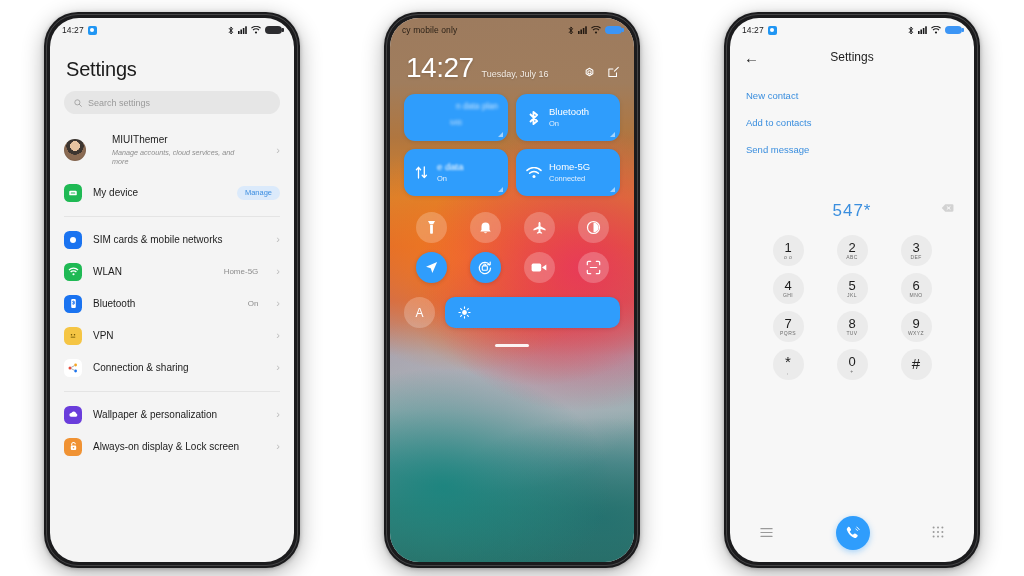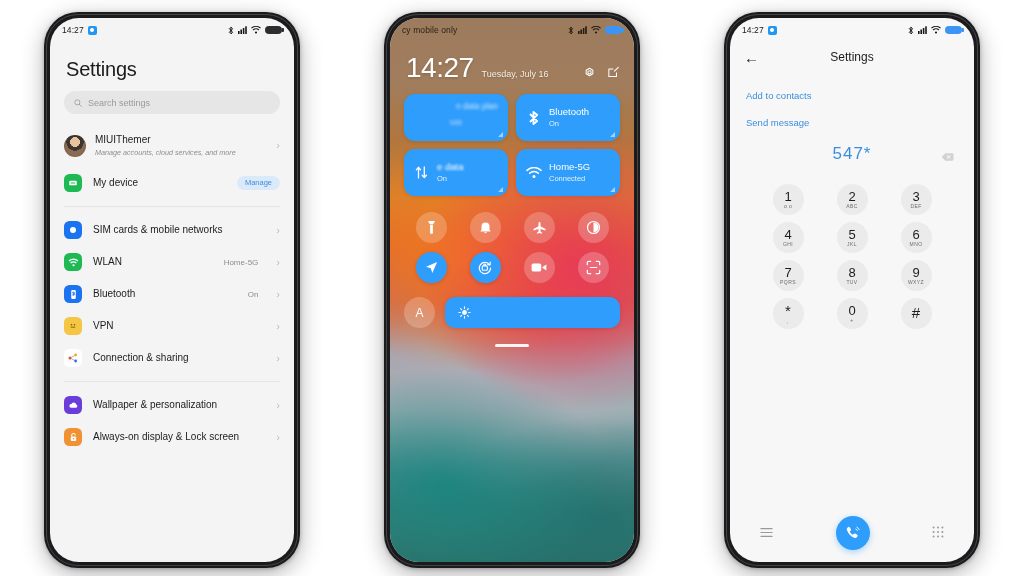--- a/index.html
+++ b/index.html
@@ -58,21 +58,21 @@
   .set-title{
     font-size: 20px; font-weight: 400; color:#1b1b1b; padding: 18px 16px 10px 16px;
     letter-spacing:-.2px;
   }
   .searchbar{
     margin: 0 14px 12px 14px; height:23px; border-radius:12px; background:#e6e6e6;
     display:flex; align-items:center; gap:6px; padding:0 10px;
   }
   .searchbar .ph{ font-size:9px; color:#9a9a9a; }
   .acct-row{
-    display:flex; align-items:center; gap:9px; padding:8px 14px 10px 14px;
+    display:flex; align-items:center; gap:26px; padding:8px 14px 10px 14px;
   }
   .avatar{
     width:22px;height:22px;border-radius:50%;flex:none;overflow:hidden;
     background: radial-gradient(circle at 50% 32%, #e8c3a0 0 26%, #3d3530 27% 46%, #8a6a52 47% 100%);
     box-shadow: inset 0 0 0 1px rgba(0,0,0,.06);
   }
   .acct-txt{ flex:1; min-width:0; }
   .acct-name{ font-size:10px; color:#1c1c1c; line-height:1.25; }
   .acct-sub{ font-size:7.2px; color:#8e8e8e; line-height:1.35; margin-top:1px;font-style:italic; }
   .chev{ color:#bdbdbd; font-size:11px; line-height:1; flex:none; padding-left:4px; }
@@ -169,22 +169,22 @@
     display:flex; align-items:center; padding:8px 14px 4px 14px; position:relative; height:30px;
   }
   .back-arrow{ font-size:15px; color:#1c1c1c; line-height:1; }
   .dial-title{
     position:absolute; left:0; right:0; text-align:center; font-size:12px; color:#1c1c1c;
     pointer-events:none;
   }
   .dial-actions{ padding:12px 16px 0 16px; }
   .dact{ font-size:9.5px; color:#3a8ede; padding:8px 0; }
   .numrow{
-    display:flex; align-items:flex-start; justify-content:center; position:relative;
-    margin-top:8px; padding:0 18px; height:26px;
+    display:flex; align-items:flex-end; justify-content:center; position:relative;
+    margin-top:32px; padding:0 18px; height:26px;
   }
   .number{ font-size:17px; color:#3a8ede; letter-spacing:1px; }
   .bksp{ position:absolute; right:20px; top:50%; transform:translateY(-50%); }
   .keypad{ display:grid; grid-template-columns:repeat(3,1fr); row-gap:7px; padding:14px 26px 0 26px; justify-items:center; }
   .key{
     width:31px;height:31px;border-radius:50%;background:#ebebeb;
     display:flex;flex-direction:column;align-items:center;justify-content:center;
   }
   .key .kd{ font-size:13px; color:#1c1c1c; line-height:1; font-weight:400; }
   .key .kl{ font-size:5px; color:#6d6d6d; line-height:1; margin-top:1.5px; letter-spacing:.4px; }
@@ -548,20 +548,21 @@
             <span class="batt"></span>
           </div>
         </div>
 
         <div class="dial-topbar">
           <div class="back-arrow">←</div>
           <div class="dial-title">Settings</div>
         </div>
 
         <div class="dial-actions">
+          <div class="dact">New contact</div>
           <div class="dact">Add to contacts</div>
           <div class="dact">Send message</div>
         </div>
 
         <div class="numrow">
           <div class="number">547*</div>
           <div class="bksp">
             <svg width="13" height="10" viewBox="0 0 14 10">
               <path d="M4.6 1h7.6a1.2 1.2 0 0 1 1.2 1.2v5.6A1.2 1.2 0 0 1 12.2 9H4.6L0.8 5z" fill="#d2d2d2"></path>
               <path d="M6.6 3.6 9.8 6.4M9.8 3.6 6.6 6.4" stroke="#fff" stroke-width="1" stroke-linecap="round"></path>

